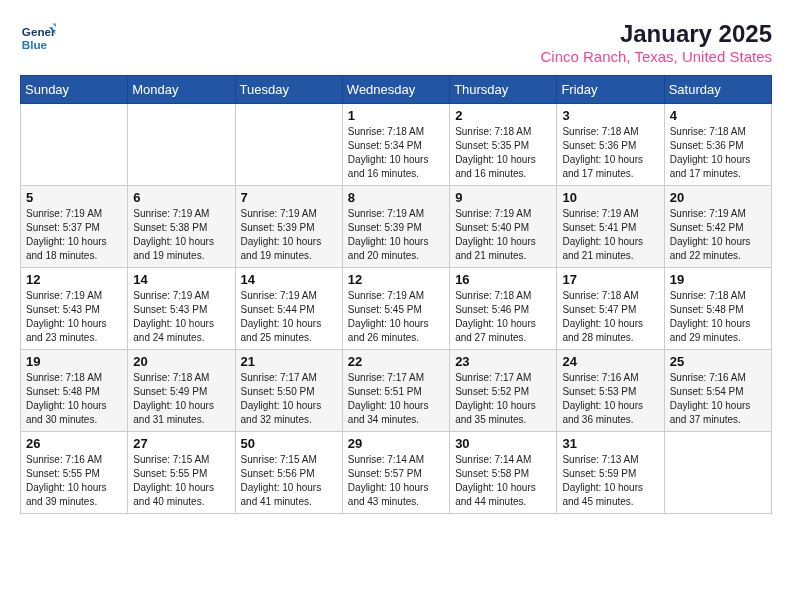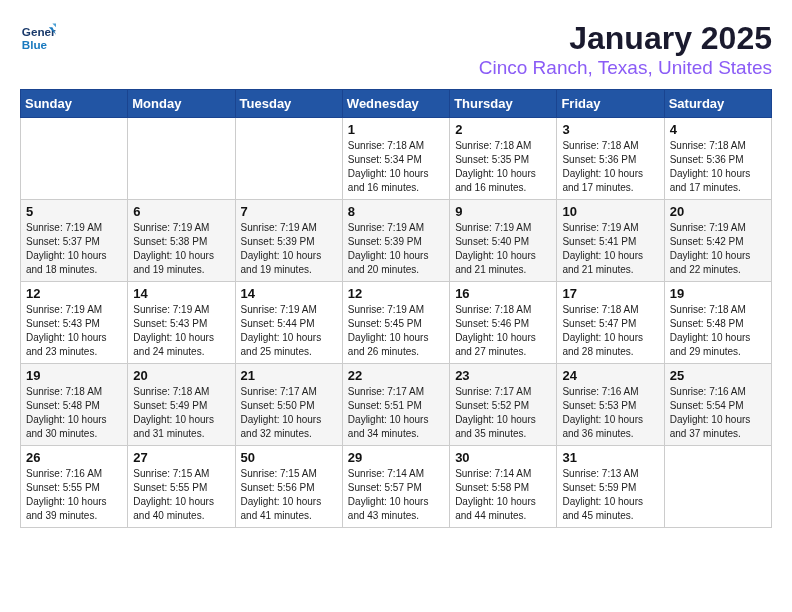--- a/index.html
+++ b/index.html
@@ -22,40 +22,40 @@
       gap: 4px;
     }
     .logo-icon {
       width: 36px;
       height: 36px;
     }
     .title-section {
       text-align: right;
     }
     .calendar-title {
-      font-size: 32px;
+      font-size: 24px;
       font-weight: bold;
       color: #1a1a2e;
     }
     .calendar-subtitle {
-      font-size: 19px;
-      color: #8b5cf6;
+      font-size: 15px;
+      color: #ec4899;
     }
     table {
       width: 100%;
       border-collapse: collapse;
       font-size: 11px;
     }
     thead th {
       background-color: #2255a4;
       color: #fff;
       padding: 6px 4px;
       text-align: left;
       font-size: 13px;
-      font-weight: bold;
+      font-weight: normal;
       border: 1px solid #1a4490;
     }
     td {
       border: 1px solid #ccc;
       vertical-align: top;
       padding: 4px 5px;
       width: 14.28%;
       height: 80px;
       background: #fff;
     }

